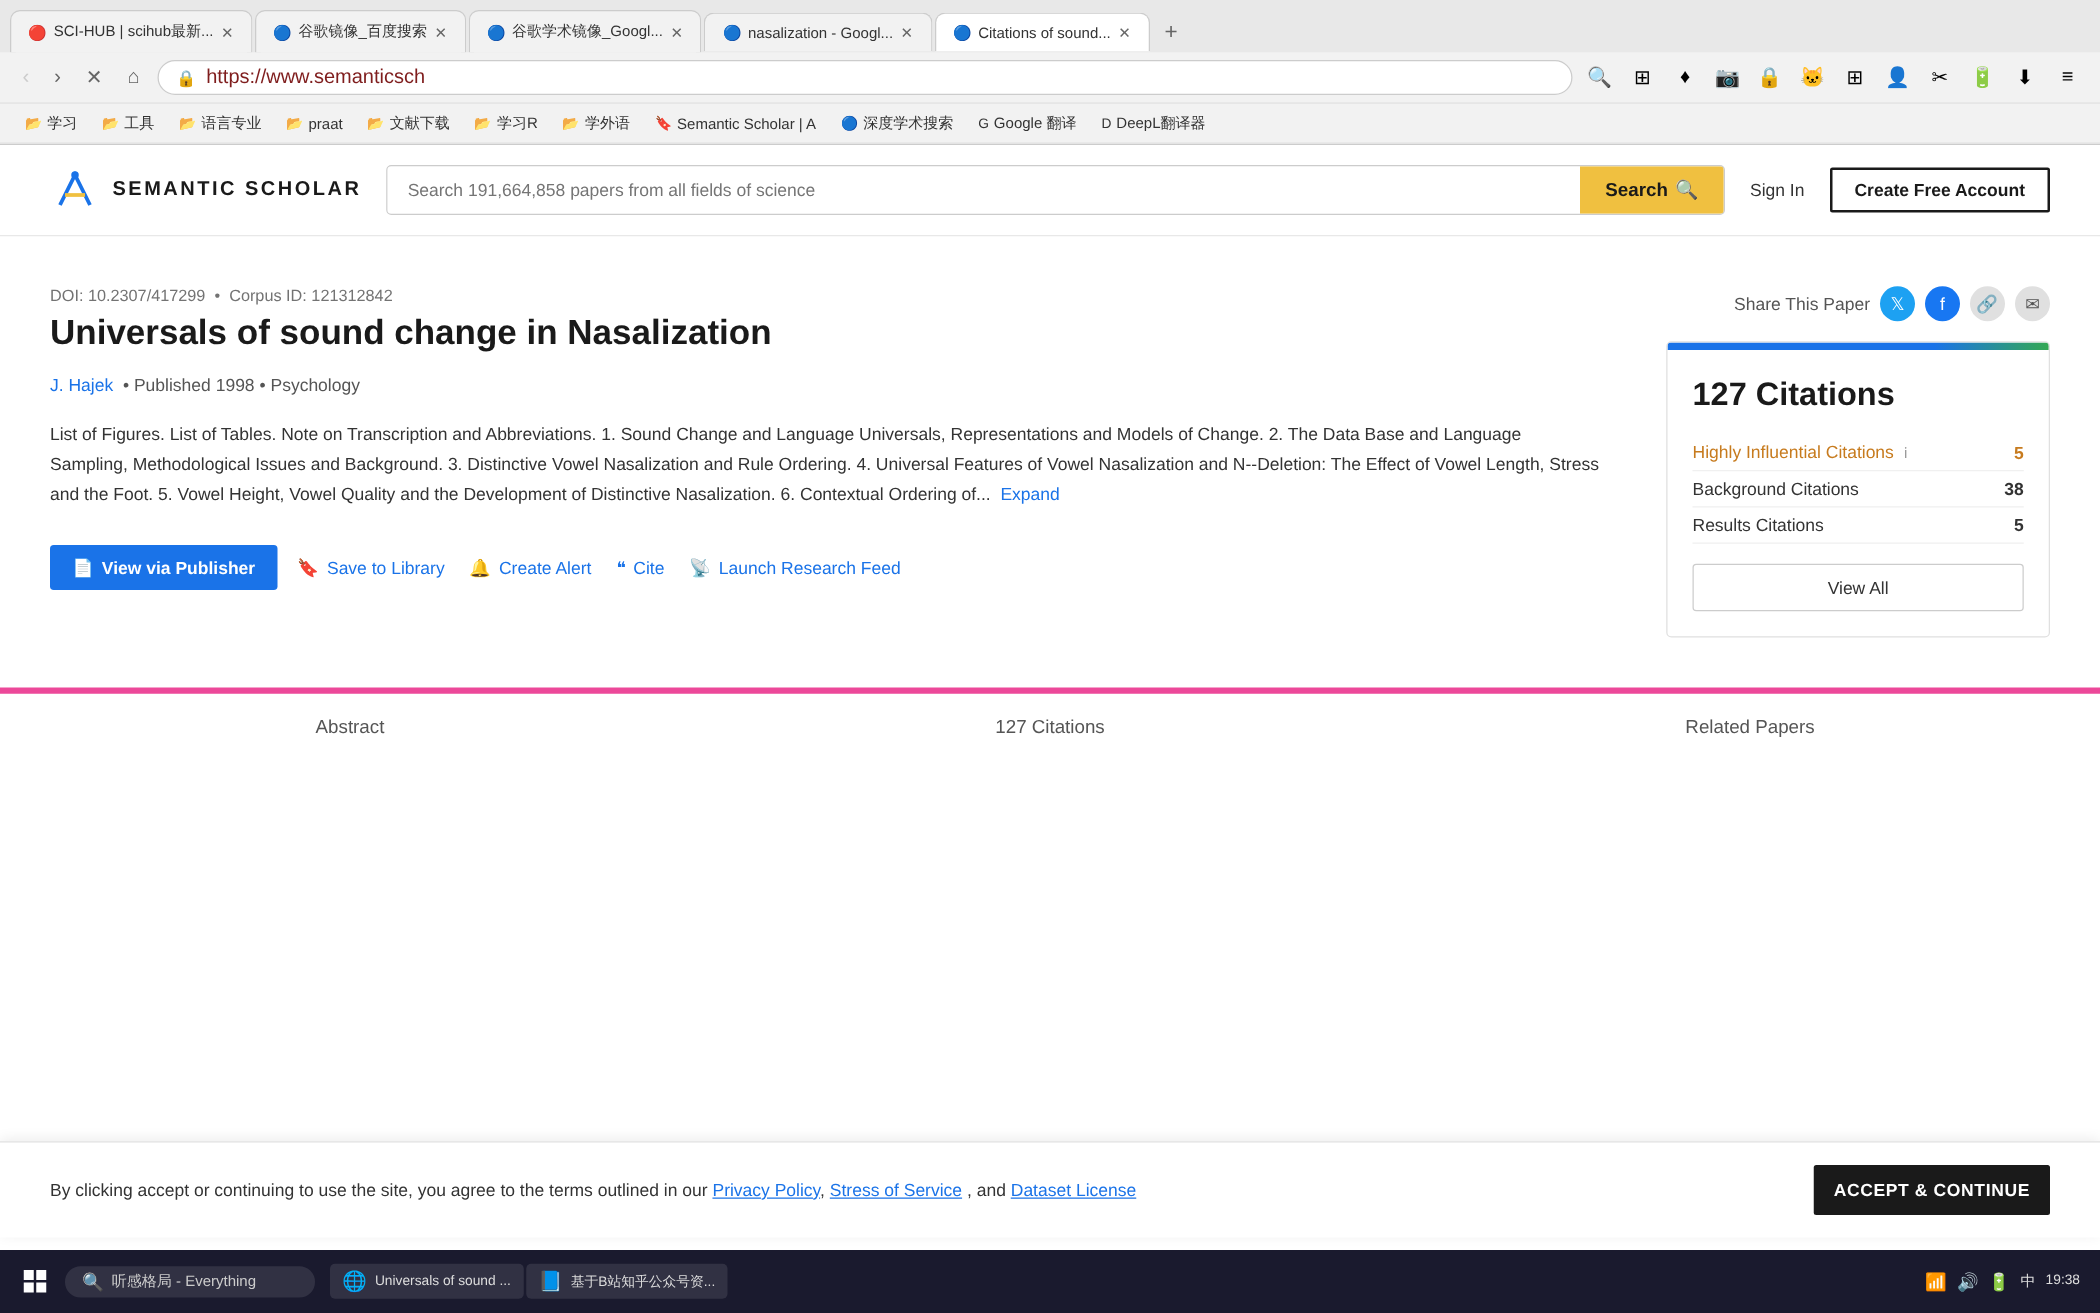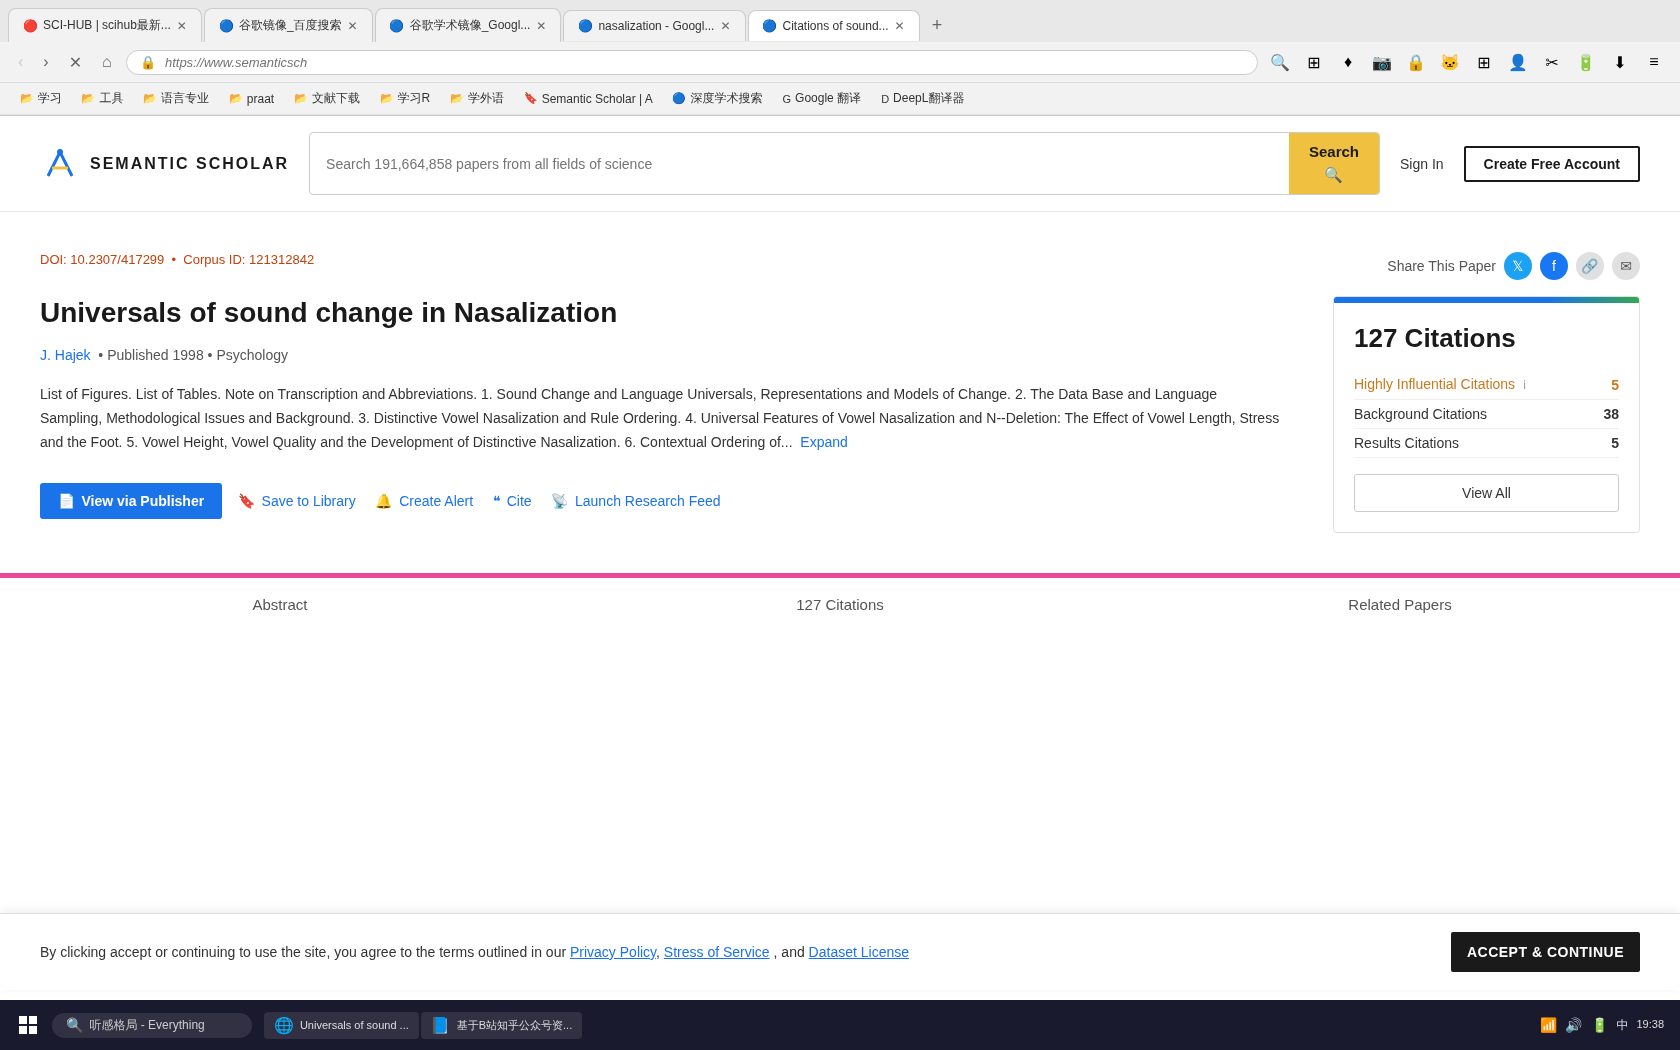--- a/index.html
+++ b/index.html
@@ -13,49 +13,49 @@
     .tab-favicon { width: 14px; height: 14px; border-radius: 2px; }
     .tab-title { overflow: hidden; text-overflow: ellipsis; white-space: nowrap; flex: 1; }
     .tab-close { color: #666; font-size: 12px; cursor: pointer; }
     .tab-new { padding: 6px 10px; background: transparent; border: none; font-size: 18px; color: #666; cursor: pointer; }
 
     .nav-bar { display: flex; align-items: center; padding: 6px 12px; gap: 8px; background: #f2f2f2; border-bottom: 1px solid #ddd; }
     .nav-btn { background: none; border: none; font-size: 16px; color: #666; cursor: pointer; padding: 4px 6px; border-radius: 4px; }
     .nav-btn.disabled { color: #ccc; cursor: default; }
     .address-bar { flex: 1; display: flex; align-items: center; background: #fff; border: 1px solid #ccc; border-radius: 20px; padding: 4px 14px; gap: 8px; }
     .address-secure { color: #1a73e8; font-size: 13px; }
-    .address-text { font-size: 13px; color: #737373; flex: 1; font-style: italic; }
+    .address-text { font-size: 16px; color: #7f1d1d; flex: 1; }
     .nav-icons { display: flex; align-items: center; gap: 6px; }
     .nav-icon-btn { width: 28px; height: 28px; display: flex; align-items: center; justify-content: center; border: none; background: transparent; cursor: pointer; border-radius: 4px; font-size: 16px; }
 
     .bookmarks-bar { display: flex; align-items: center; padding: 4px 12px; gap: 4px; background: #f2f2f2; border-bottom: 1px solid #e0e0e0; font-size: 12px; }
     .bookmark-item { display: flex; align-items: center; gap: 4px; padding: 3px 8px; border-radius: 4px; cursor: pointer; color: #333; white-space: nowrap; }
     .bookmark-icon { font-size: 11px; }
 
     
     .page-container { background: #fff; min-height: 700px; position: relative; }
 
     
     .ss-header { display: flex; align-items: center; padding: 16px 40px; border-bottom: 1px solid #e8e8e8; gap: 20px; }
     .ss-logo { display: flex; align-items: center; gap: 10px; text-decoration: none; }
     .ss-logo-mark { width: 40px; height: 40px; }
     .ss-logo-text { font-size: 16px; font-weight: 700; letter-spacing: 2px; color: #1a1a1a; text-transform: uppercase; }
     .ss-search-bar { flex: 1; display: flex; align-items: center; border: 1px solid #ccc; border-radius: 4px; overflow: hidden; }
     .ss-search-input { flex: 1; padding: 10px 16px; font-size: 14px; border: none; outline: none; color: #555; }
-    .ss-search-btn { background: #f0c040; border: none; padding: 10px 20px; cursor: pointer; display: flex; align-items: center; gap: 6px; font-size: 15px; font-weight: 600; color: #1a1a1a; flex-direction: column; }
+    .ss-search-btn { background: #f0c040; border: none; padding: 10px 20px; cursor: pointer; display: flex; align-items: center; gap: 6px; font-size: 15px; font-weight: 600; color: #1a1a1a; }
     .ss-nav-links { display: flex; align-items: center; gap: 20px; }
     .ss-signin { font-size: 14px; color: #333; cursor: pointer; text-decoration: none; }
     .ss-create-account { border: 2px solid #1a1a1a; padding: 8px 18px; font-size: 14px; font-weight: 600; cursor: pointer; background: #fff; color: #1a1a1a; border-radius: 2px; }
 
     
     .paper-container { padding: 40px 40px 20px; display: flex; gap: 40px; }
     .paper-main { flex: 1; }
     .paper-sidebar { width: 320px; flex-shrink: 0; padding-left: 13px; }
 
-    .paper-meta { font-size: 13px; color: #c2410c; margin-bottom: 28px; }
+    .paper-meta { font-size: 13px; color: #737373; margin-bottom: 4px; }
     .paper-title { font-size: 28px; font-weight: 700; color: #1a1a1a; line-height: 1.3; margin-bottom: 16px; }
     .paper-authors { font-size: 14px; margin-bottom: 20px; }
     .paper-authors a { color: #1a73e8; text-decoration: none; }
     .paper-authors-meta { color: #555; }
     .paper-abstract { font-size: 14px; line-height: 1.7; color: #333; margin-bottom: 28px; }
     .expand-link { color: #1a73e8; cursor: pointer; text-decoration: none; }
 
     .paper-actions { display: flex; align-items: center; gap: 12px; flex-wrap: wrap; }
     .btn-publisher { display: flex; align-items: center; gap: 6px; background: #1a73e8; color: #fff; padding: 10px 18px; border: none; cursor: pointer; border-radius: 3px; font-size: 14px; font-weight: 600; }
     .btn-secondary { display: flex; align-items: center; gap: 6px; background: none; border: none; color: #1a73e8; cursor: pointer; font-size: 14px; padding: 8px 4px; }

